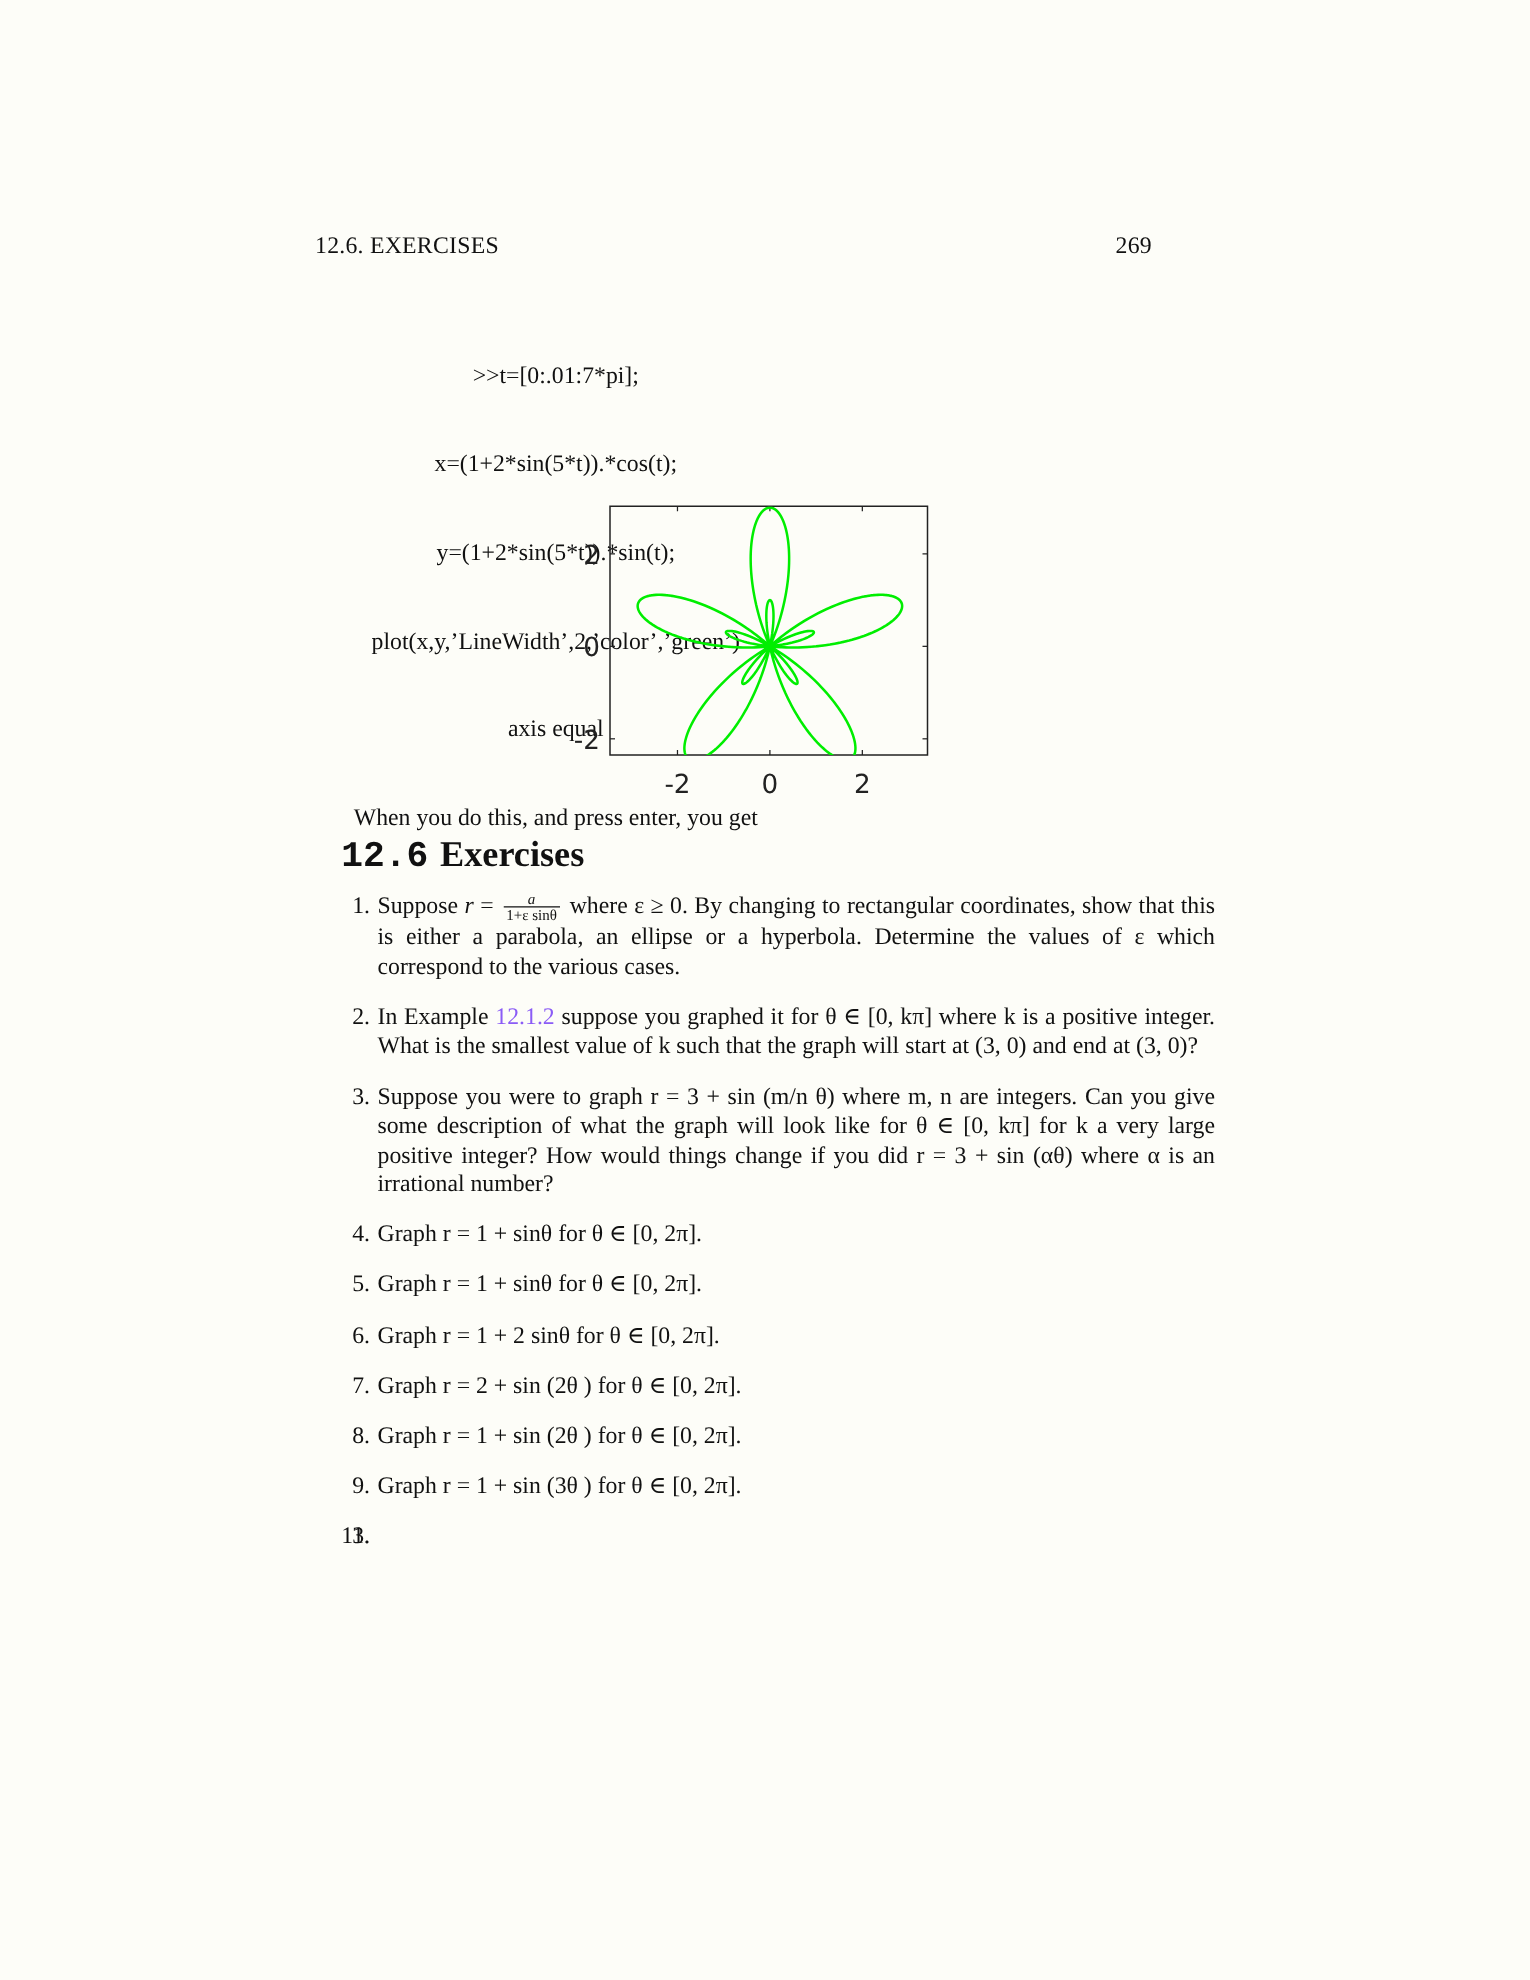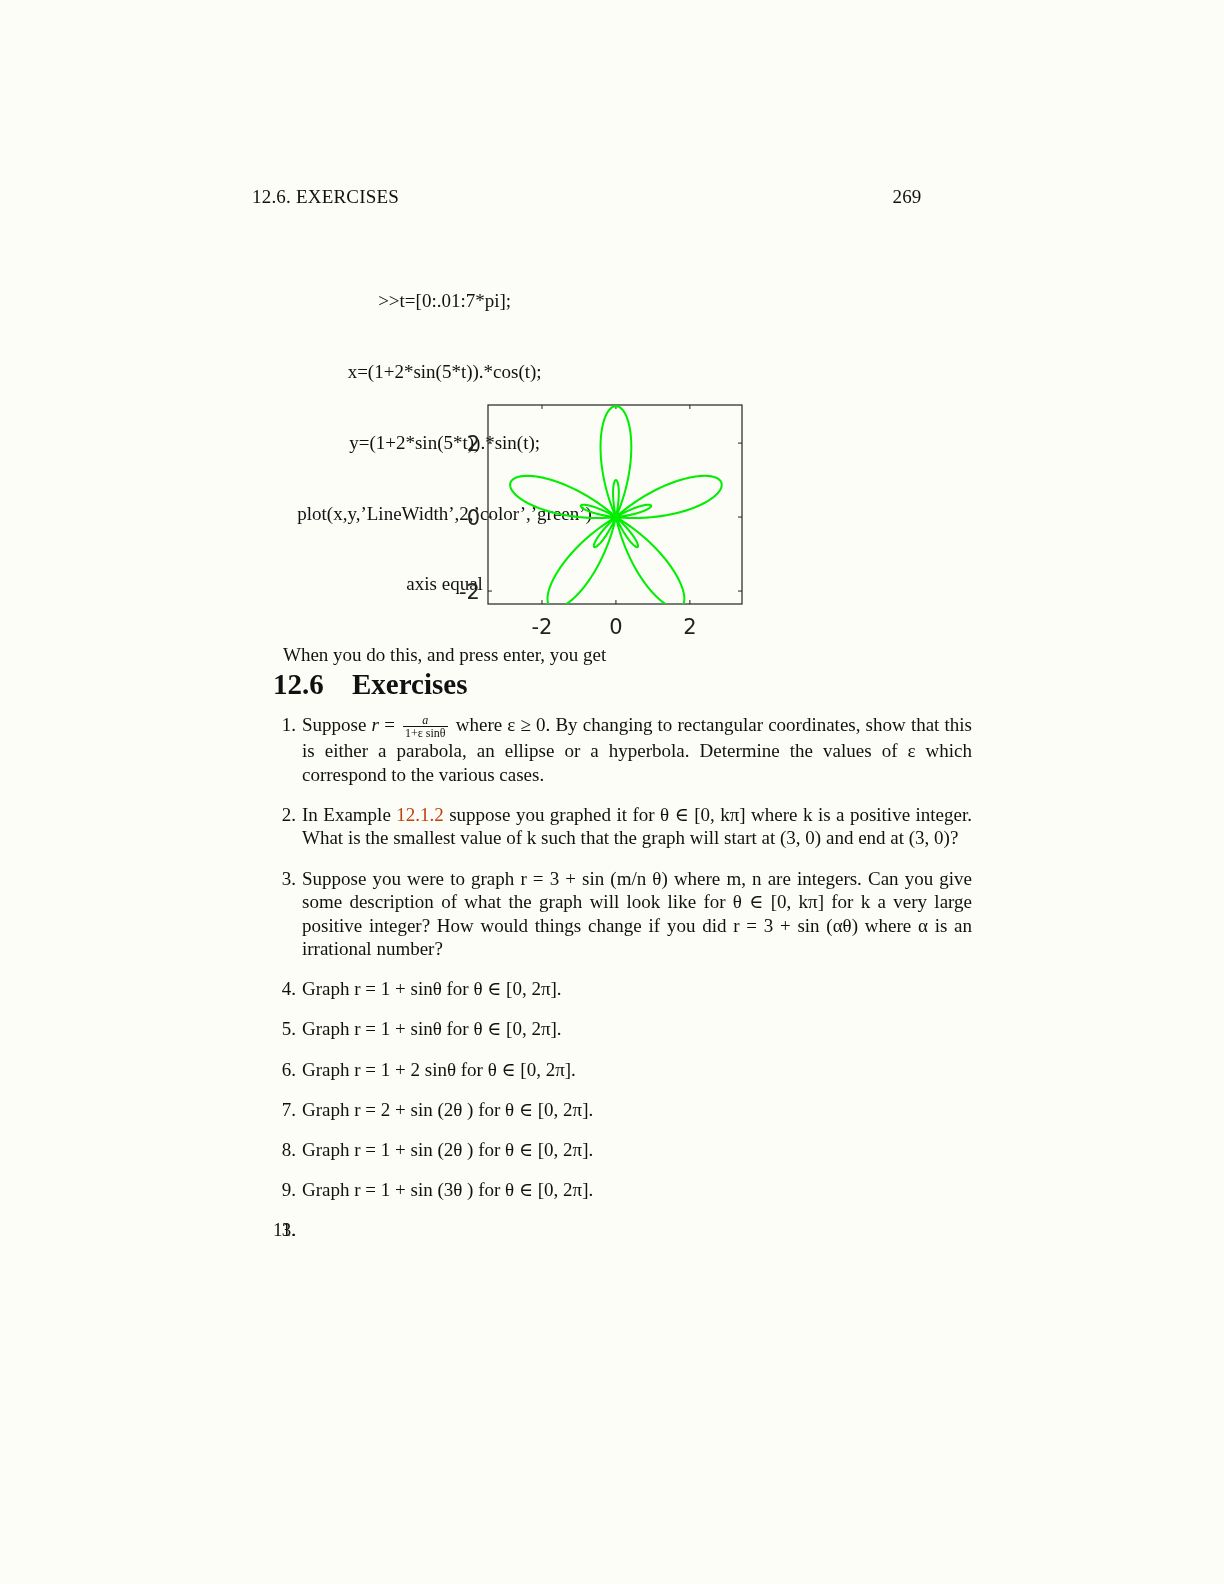--- a/index.html
+++ b/index.html
@@ -3,25 +3,25 @@
 <meta charset="utf-8">
 <style>
   html, body { margin:0; padding:0; }
   body { width:1224px; height:1584px; background:#fdfdf8; position:relative; overflow:hidden;
          font-family:"Liberation Serif", "DejaVu Serif", serif; color:#111; }
   .abs { position:absolute; }
   .running-head { font-size:19px; letter-spacing:0.2px; }
   .code { left:283px; top:242px; font-size:19px; line-height:23.6px; white-space:pre;text-align:center; }
   .plot { left:440px; top:395px; }
   .heading { left:273px; top:668px; font-size:29px; font-weight:bold; white-space:nowrap; }
-  .heading .num { display:inline-block; width:79px; }
+  .heading .num { display:inline-block; width:79px;font-family:Liberation Mono, monospace; }
   ol.ex { position:absolute; left:268px; top:713px; width:704px; margin:0; padding:0; list-style:none; font-size:19px; line-height:23.6px; }
   ol.ex li { position:relative; padding-left:34px; text-align:justify; margin-bottom:16.5px; }
   ol.ex li .n { position:absolute; left:0; width:28px; text-align:right; }
-  .link { color:#c2410c; }
+  .link { color:#8b5cf6; }
   i.v { font-style:italic; }
   .frac { display:inline-block; vertical-align:middle; text-align:center; font-size:12px; line-height:12px; margin:0 3px; }
   .frac .top { display:block; border-bottom:1px solid #111; padding:0 2px; font-style:italic; }
   .frac .bot { display:block; padding:0 2px; }
 </style>
 </head>
 <body>
 
 <div class="abs running-head" style="left:252px; top:186px;">12.6.  EXERCISES</div>
 <div class="abs running-head" style="left:891px; top:186px; width:32px; text-align:center;">269</div>

